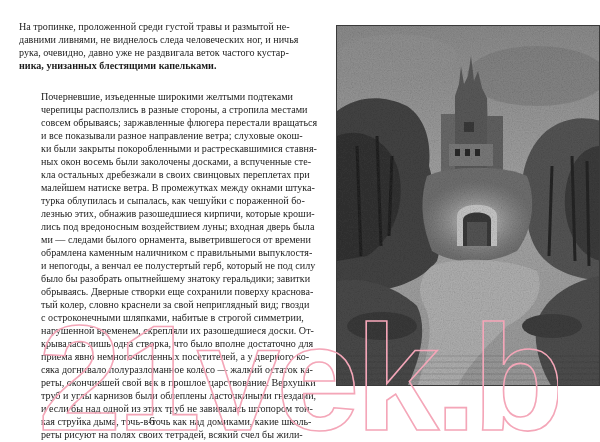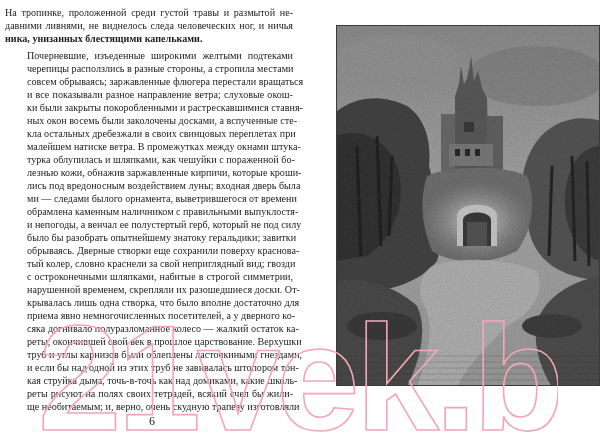--- a/index.html
+++ b/index.html
@@ -10,21 +10,21 @@
     color: #1c1c1c;
   }
   .page-left {
     position: absolute; left: 0; top: 0; width: 300px; height: 442px;
   }
   .text-column {
     position: absolute; left: 1px; top: 2px; width: 296px;
     font-size: 10.1px; line-height: 13.02px;
     text-align: justify; hyphens: manual;
   }
-  .text-column p { margin: 4px; }
+  .text-column p { margin: 18px; }
   .text-column p.first { text-indent: 0; }
   .text-column p.indent { text-indent: 22px; }
   .line { display: block; text-align: justify; text-align-last: justify; white-space: nowrap; }
   .line.last { text-align-last: left; font-weight: bold; }
   .page-number {
     position: absolute; left: 142px; top: 414px; width: 20px; text-align: center;
     font-size: 12px;
   }
   .illustration {
     position: absolute; left: 336px; top: 25px; width: 264px; height: 361px;
@@ -37,33 +37,34 @@
   }
 </style>
 </head>
 <body>
 
 <div class="page-left">
   <div class="text-column" id="text-column">
       <p class="first">
         <span class="line">На тропинке, проложенной среди густой травы и размытой не-</span>
         <span class="line">давними ливнями, не виднелось следа человеческих ног, и ничья</span>
+        <span class="line">рука, очевидно, давно уже не раздвигала веток частого кустар-</span>
         <span class="line last">ника, унизанных блестящими капельками.</span>
       </p>
       <p class="indent">
         <span class="line" style="text-indent: 22px;">Почерневшие, изъеденные широкими желтыми подтеками</span>
         <span class="line">черепицы расползлись в разные стороны, а стропила местами</span>
         <span class="line">совсем обрываясь; заржавленные флюгера перестали вращаться</span>
         <span class="line">и все показывали разное направление ветра; слуховые окош-</span>
         <span class="line">ки были закрыты покоробленными и растрескавшимися ставня-</span>
         <span class="line">ных окон восемь были заколочены досками, а вспученные сте-</span>
         <span class="line">кла остальных дребезжали в своих свинцовых переплетах при</span>
         <span class="line">малейшем натиске ветра. В промежутках между окнами штука-</span>
-        <span class="line">турка облупилась и шляпками, как чешуйки с пораженной бо-</span>
-        <span class="line">лезнью кожи, обнажив заржавленные кирпичи, которые кроши-</span>
+        <span class="line">турка облупилась и сыпалась, как чешуйки с пораженной бо-</span>
+        <span class="line">лезнью этих, обнажив разошедшиеся кирпичи, которые кроши-</span>
         <span class="line">лись под вредоносным воздействием луны; входная дверь была</span>
         <span class="line">ми — следами былого орнамента, выветрившегося от времени</span>
         <span class="line">обрамлена каменным наличником с правильными выпуклостя-</span>
         <span class="line">и непогоды, а венчал ее полустертый герб, который не под силу</span>
         <span class="line">было бы разобрать опытнейшему знатоку геральдики; завитки</span>
         <span class="line">обрываясь. Дверные створки еще сохранили поверху краснова-</span>
         <span class="line">тый колер, словно краснели за свой неприглядный вид; гвозди</span>
         <span class="line">с остроконечными шляпками, набитые в строгой симметрии,</span>
         <span class="line">нарушенной временем, скрепляли их разошедшиеся доски. От-</span>
         <span class="line">крывалась лишь одна створка, что было вполне достаточно для</span>

